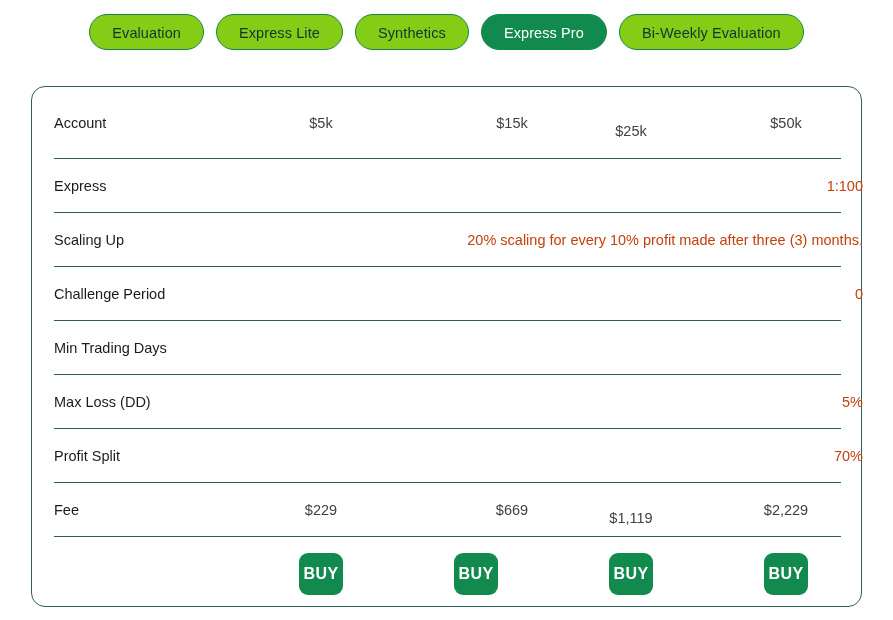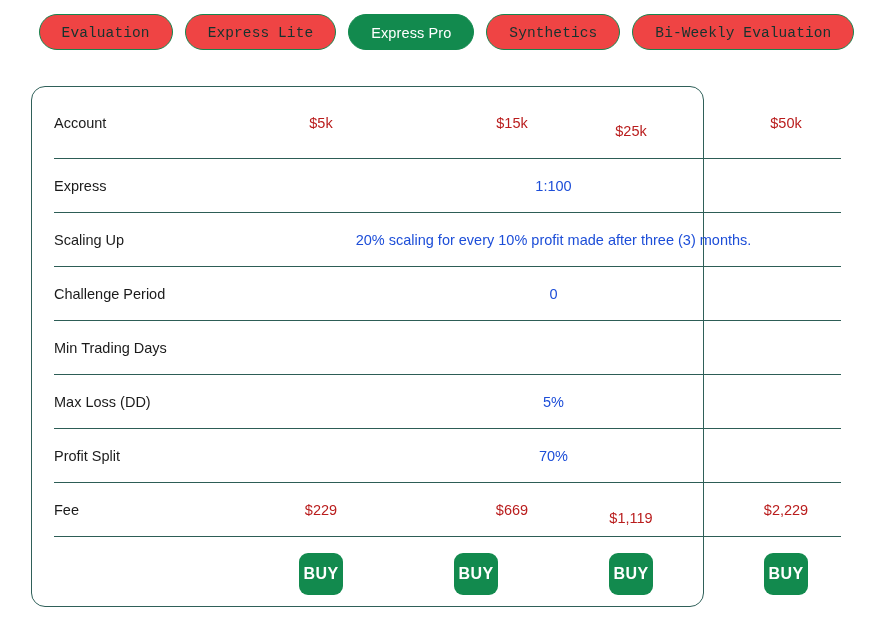--- a/index.html
+++ b/index.html
@@ -31,37 +31,36 @@
     border-radius: 18px;
     padding: 0 22px;
     font-size: 14.5px;
     white-space: nowrap;
     box-sizing: border-box;
     cursor: pointer;
     text-align: center;
     letter-spacing: .1px;
   }
   .tab.inactive {
-    background: #ef4444;
+    background: #84cc16;
     border: 1px solid #16864f;
     color: #15332e;
-    font-family: Liberation Mono, monospace;
   }
   .tab.active {
     background: #128a4e;
     border: 1px solid #128a4e;
     color: #ffffff;
   }
 
   
   .card {
     position: absolute;
     left: 31px;
     top: 86px;
-    width: 673px;
+    width: 831px;
     height: 521px;
     box-sizing: border-box;
     border: 1px solid #2f6059;
     border-radius: 14px;
     background: #ffffff;
   }
 
   .table {
     position: absolute;
     left: 22px;
@@ -93,38 +92,38 @@
     left: 190px;
     right: 0;
     top: 0;
     bottom: 0;
   }
   .cell {
     position: absolute;
     top: 50%;
     transform: translate(-50%, -50%);
     font-size: 14.5px;
-    color: #b91c1c;
+    color: #404040;
     white-space: nowrap;
     text-align: center;
   }
   .cell.c0 { left: 77px; }
   .cell.c1 { left: 232px; margin-left: 36px; }
   .cell.c2 { left: 387px; margin-top: 8px; }
   .cell.c3 { left: 542px; }
 
   .spanvalue {
     position: absolute;
     left: 0;
     right: 0;
     top: 50%;
     transform: translateY(-50%);
-    text-align: center;
-    font-size: 14.5px;
-    color: #1d4ed8;
+    text-align: right;
+    font-size: 14.5px;
+    color: #c2410c;
     white-space: nowrap;
   }
   
   .spanwrap {
     position: absolute;
     left: 190px;
     width: 619px;
     top: 0;
     bottom: 0;
   }
@@ -146,22 +145,22 @@
     cursor: pointer;
     padding: 0;
   }
 </style>
 </head>
 <body>
 
 <div class="tabbar">
   <div class="tab inactive">Evaluation</div>
   <div class="tab inactive">Express Lite</div>
+  <div class="tab inactive">Synthetics</div>
   <div class="tab active">Express Pro</div>
-  <div class="tab inactive">Synthetics</div>
   <div class="tab inactive">Bi-Weekly Evaluation</div>
 </div>
 
 <div class="card">
   <div class="table">
 
     <div class="row">
       <div class="rowlabel">Account</div>
       <div class="cells">
         <div class="cell c0">$5k</div>

